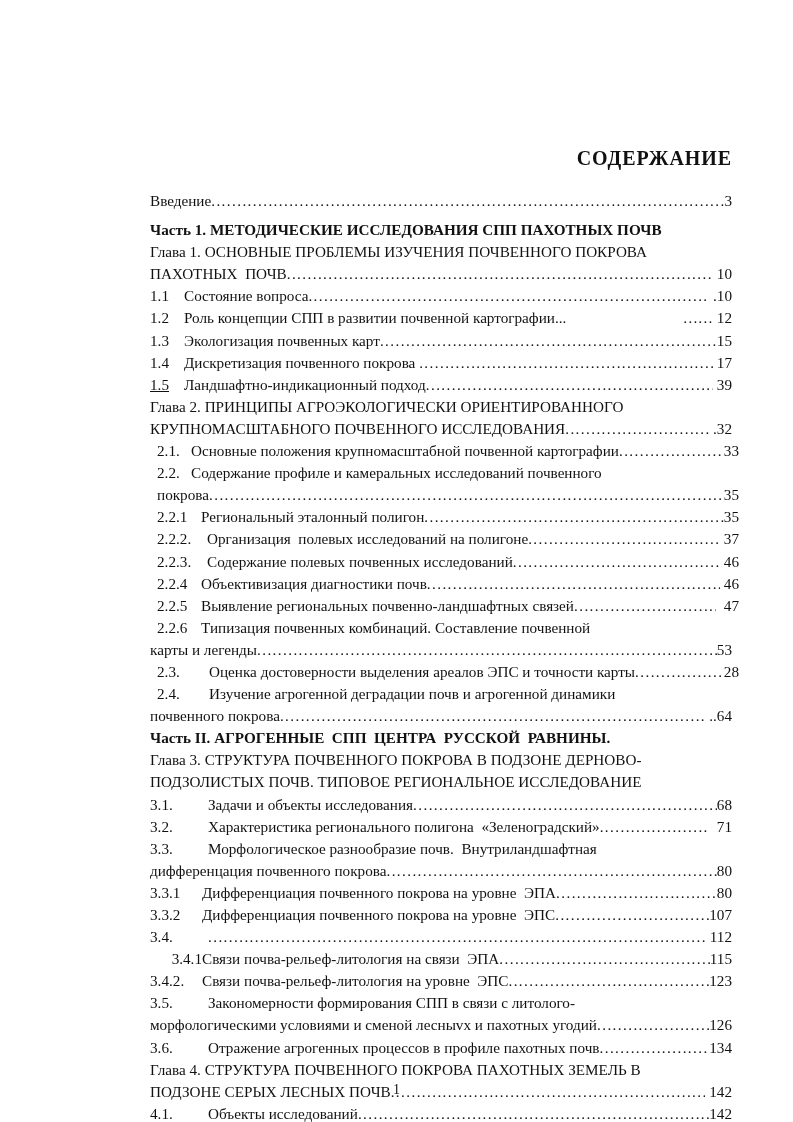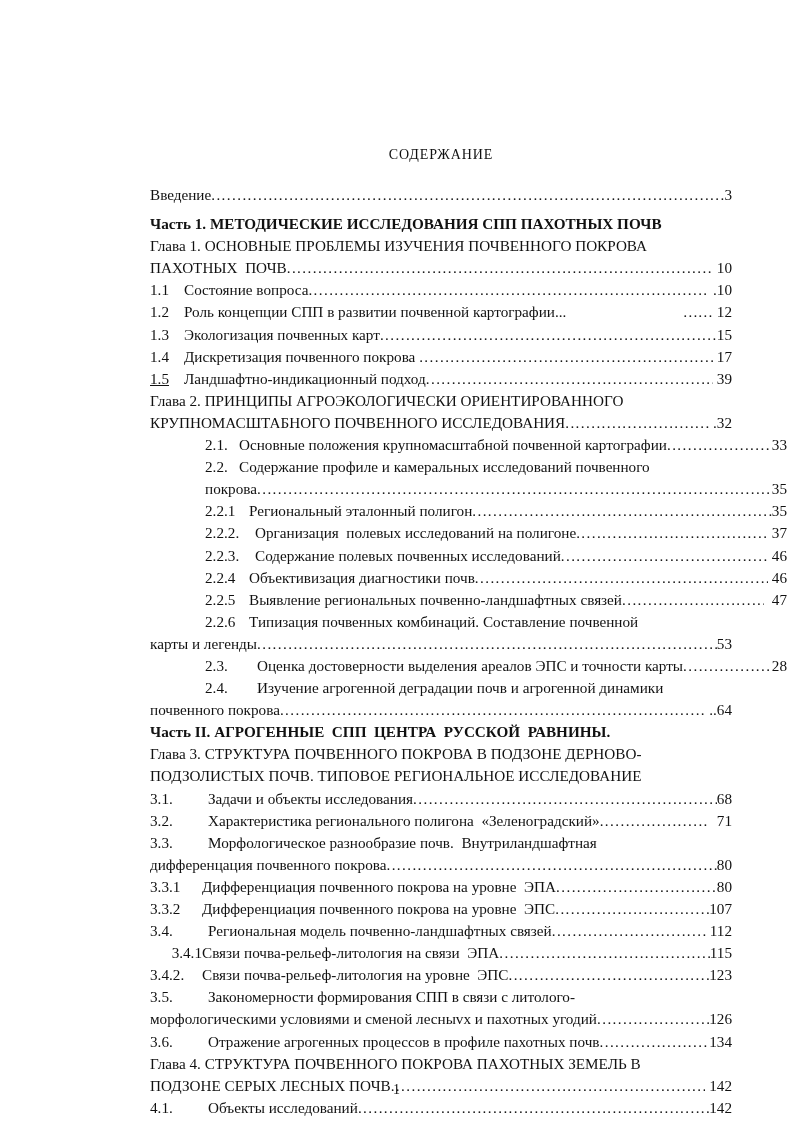--- a/index.html
+++ b/index.html
@@ -27,25 +27,25 @@
   }
 
   .content-block {
     position: absolute;
     left: 150px;
     top: 148px;
     width: 582px;
   }
 
   .doc-title {
-    text-align: center;
-    font-size: 14px;
+    text-align: right;
+    font-size: 20px;
     letter-spacing: 0.9px;
     margin: 0 0 22px 0;
-    font-weight: normal;
+    font-weight: bold;
     line-height: 1.0;
   }
 
   
   .row {
     display: flex;
     align-items: baseline;
     width: 100%;
     font-size: 15.2px;
     line-height: 22.1px;
@@ -69,21 +69,21 @@
   }
   .row .pg {
     flex: 0 0 auto;
     white-space: pre;
     text-align: right;
   }
 
   .bold { font-weight: bold; }
 
   .ind-0  { padding-left: 0px; }
-  .ind-1  { padding-left: 7px; margin-left: 48px; }
+  .ind-1  { padding-left: 7px; }
 
   .spacer-sm { height: 7px; }
 
   .page-number {
     position: absolute;
     left: 0;
     top: 1082px;
     width: 793px;
     text-align: center;
     font-size: 14px;
@@ -262,21 +262,20 @@
           <span class="pg">80</span>
         </div>
         <div class="row ind-0">
           <span class="num" style="display: inline-block; width: 52px;">3.3.2</span>
           <span class="txt">Дифференциация почвенного покрова на уровне  ЭПС</span>
           <span class="dots">................................................................................................................................................................</span>
           <span class="pg">107</span>
         </div>
         <div class="row ind-0">
           <span class="num" style="display: inline-block; width: 58px;">3.4.</span>
-          <span class="txt">Региональная модель почвенно-ландшафтных связей</span>
           <span class="dots">................................................................................................................................................................</span>
           <span class="pg"> 112</span>
         </div>
         <div class="row ind-0">
           <span class="num" style="display: inline-block; width: 52px; text-align: right;">3.4.1</span>
           <span class="txt">Связи почва-рельеф-литология на связи  ЭПА</span>
           <span class="dots">................................................................................................................................................................</span>
           <span class="pg">115</span>
         </div>
         <div class="row ind-0">

